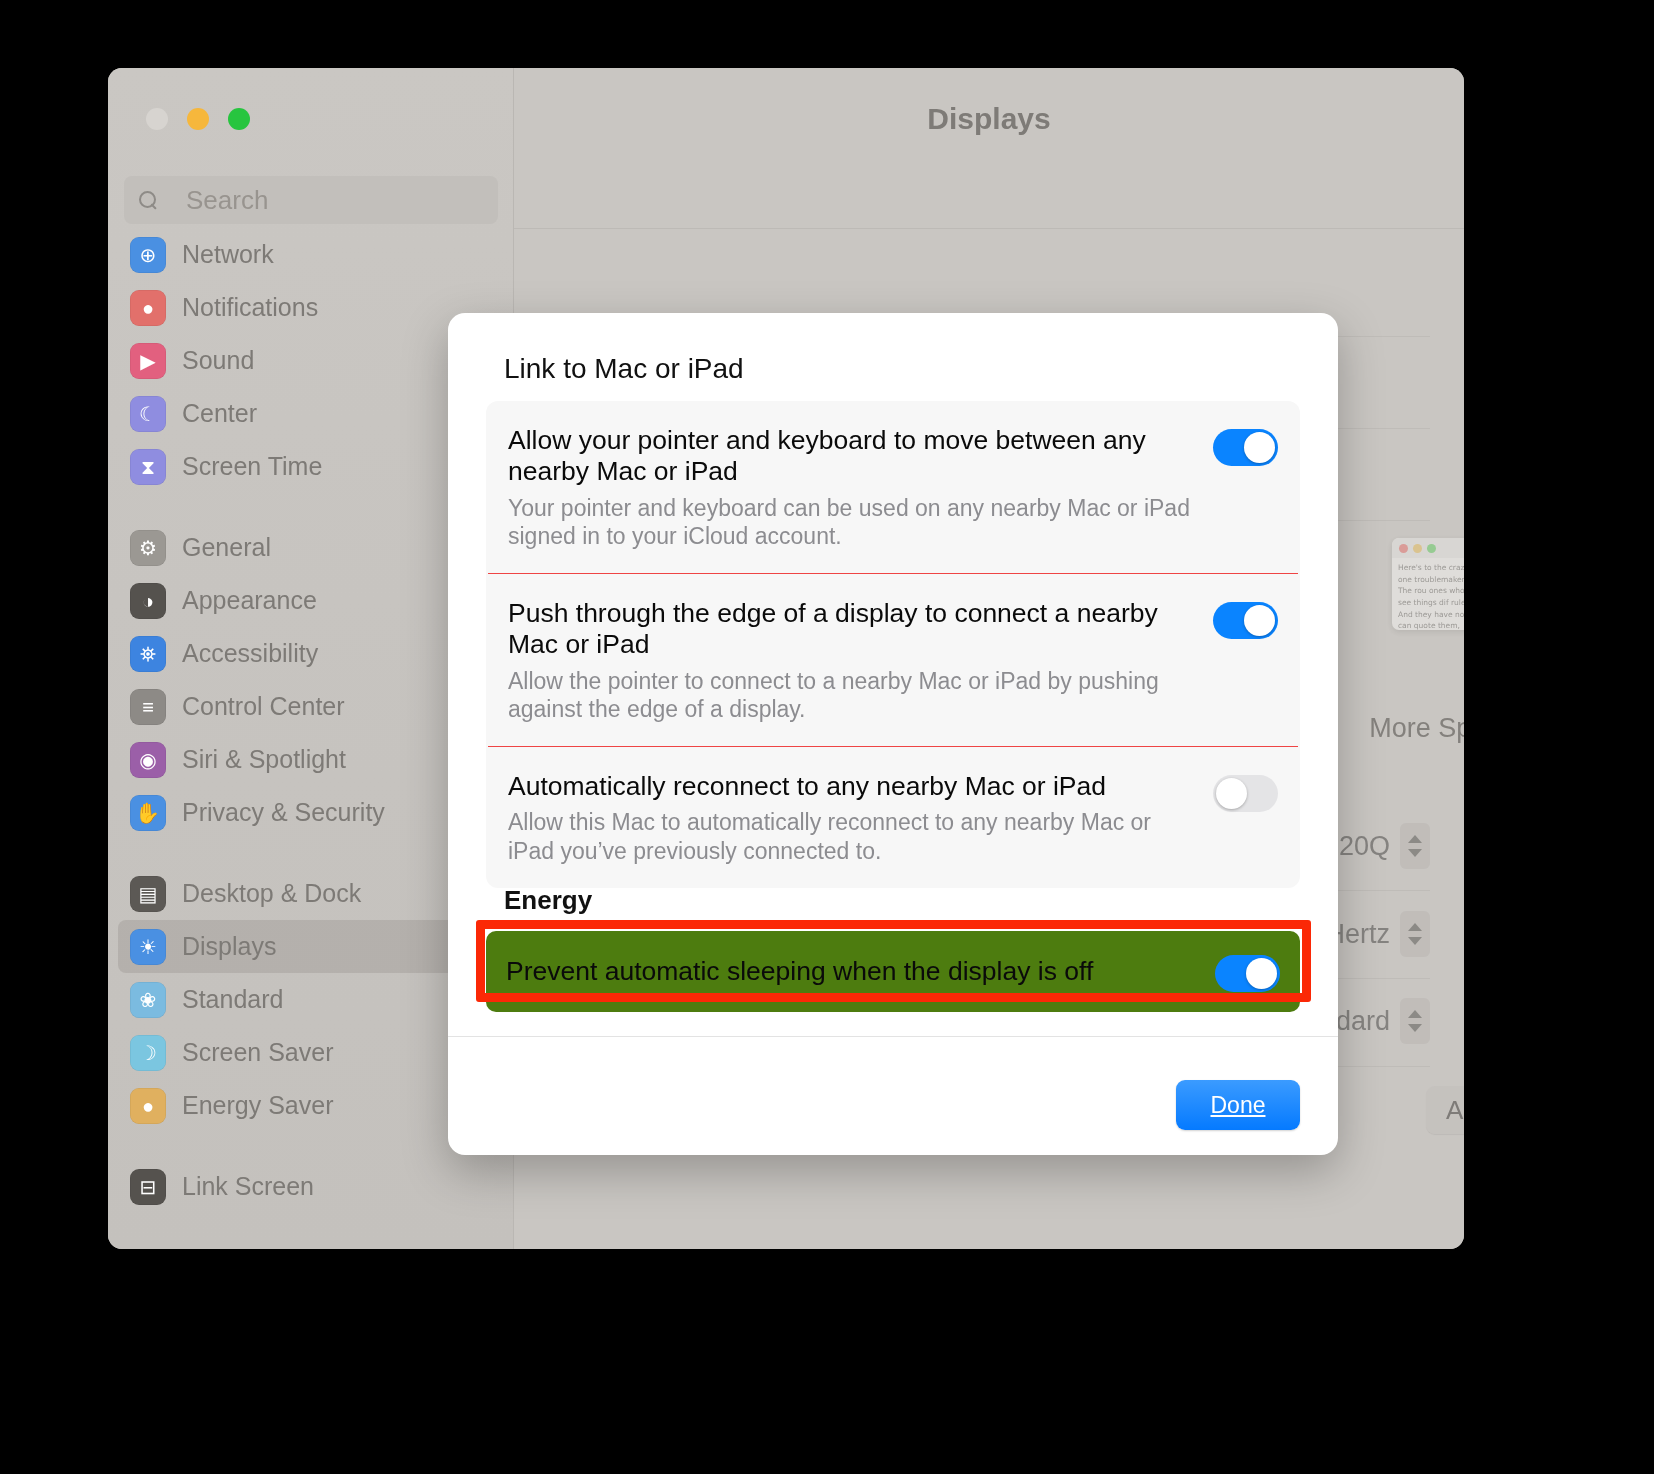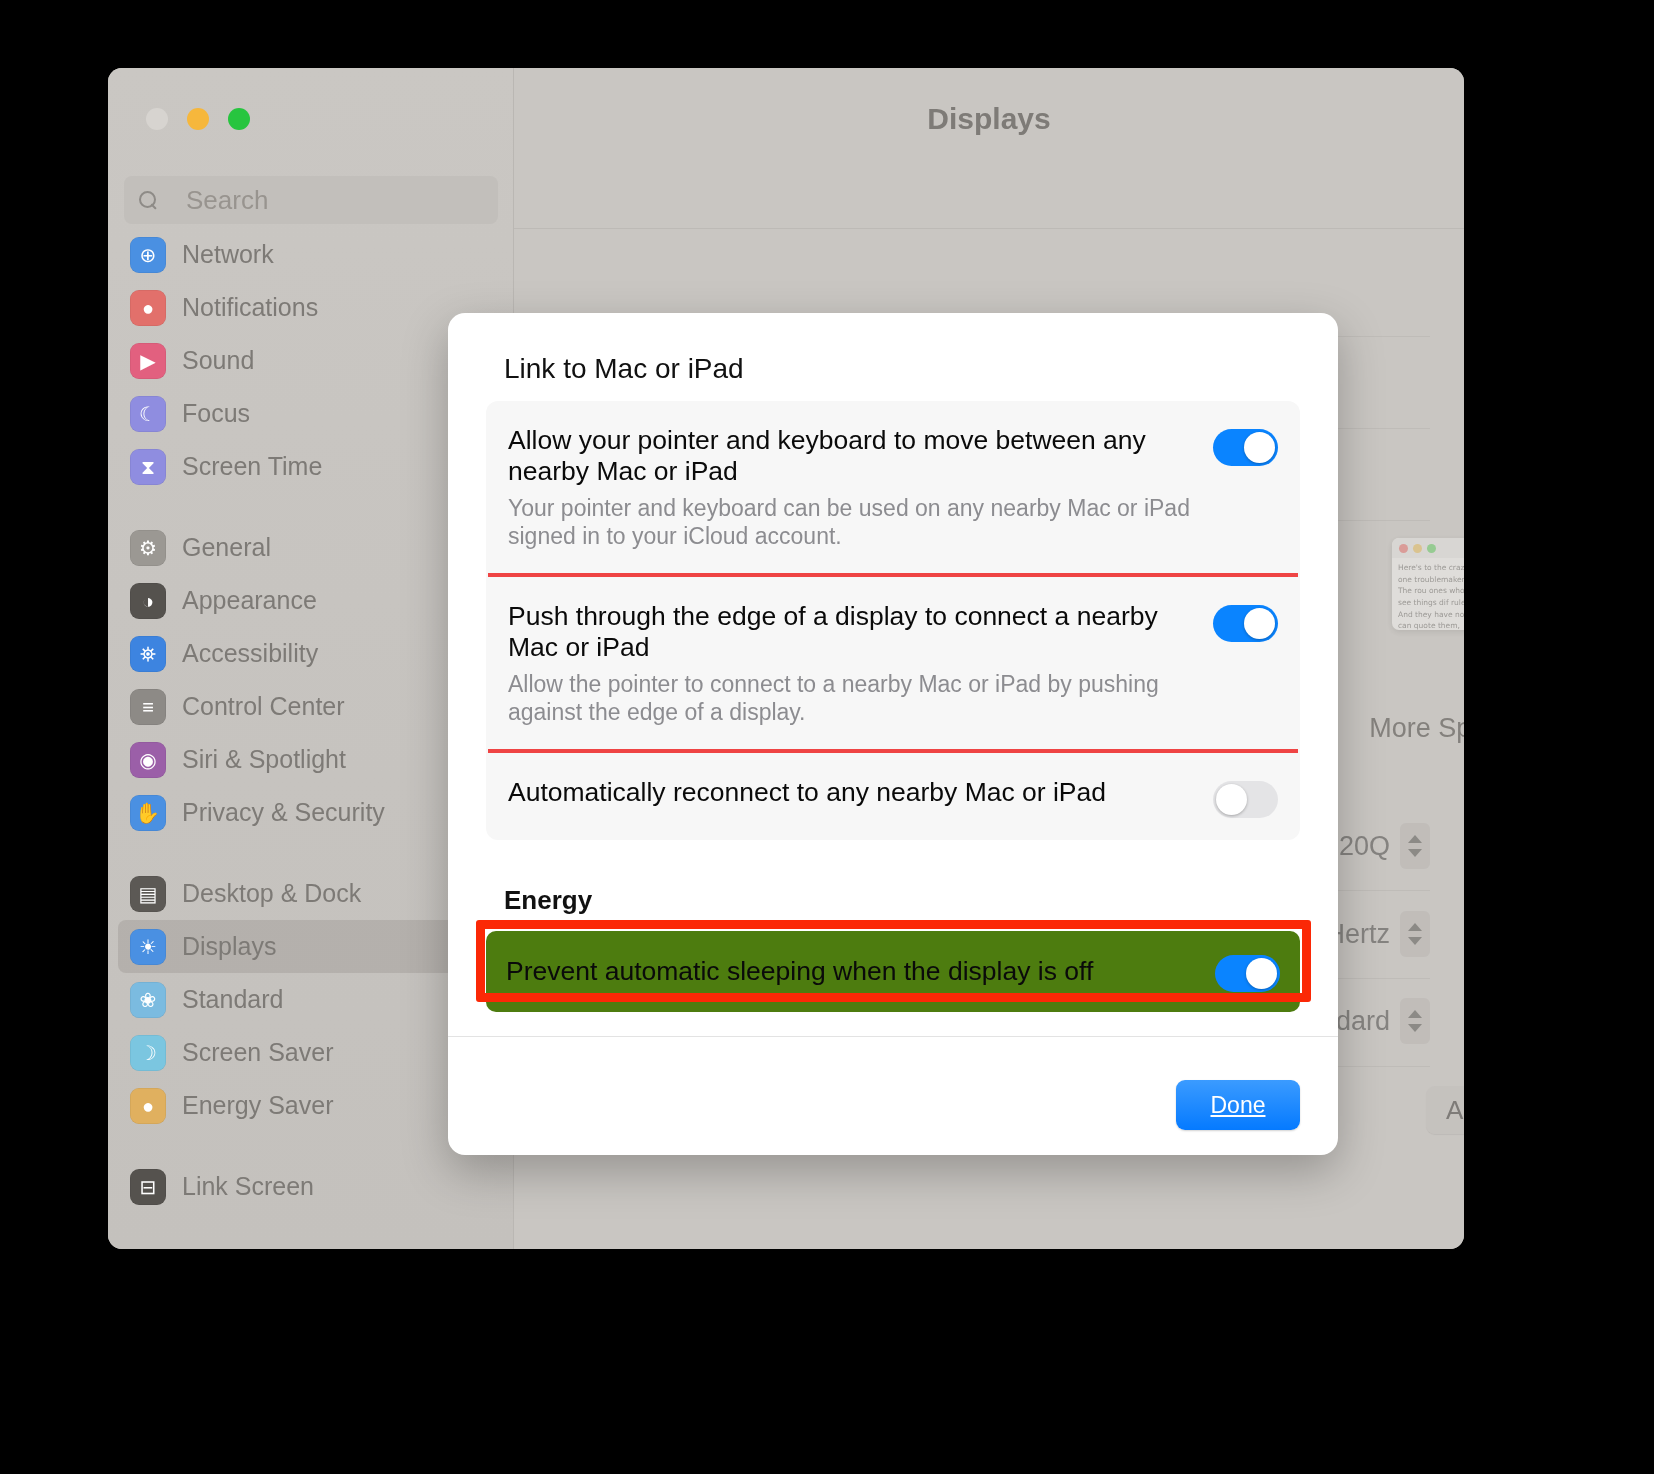--- a/index.html
+++ b/index.html
@@ -166,21 +166,21 @@
     font-size: 28px; font-weight: 400; color:#111;
   }
   #link-group {
     position:absolute; left: 38px; top: 88px;
     width: 814px;
     background: #f7f7f7;
     border-radius: 12px;
     padding: 0 2px;
   }
   .lrow { padding: 24px 20px 22px 20px; display:flex; align-items:flex-start; }
-  .lrow + .lrow { border-top: 4px solid #ef4444; }
+  .lrow + .lrow { border-top: 1px solid #ef4444; }
   .lrow .ltext { flex: 1; padding-right: 22px; }
   .lrow .ltitle {
     font-size: 26.5px; color:#0a0a0a; line-height: 1.18;
   }
   .lrow .ldesc {
     margin-top: 6px;
     font-size: 23px; color:#8c8c90; line-height: 1.25;
   }
   .toggle {
     flex:none; width: 65px; height: 37px; border-radius: 19px;
@@ -256,21 +256,21 @@
         <div class="side-item">
           <span class="sicon" style="background: rgb(226, 112, 107);">●</span>
           <span class="slabel">Notifications</span>
         </div>
         <div class="side-item">
           <span class="sicon" style="background: rgb(226, 96, 127);">▶</span>
           <span class="slabel">Sound</span>
         </div>
         <div class="side-item">
           <span class="sicon" style="background: rgb(143, 141, 224);">☾</span>
-          <span class="slabel">Focus</span>
+          <span class="slabel">Center</span>
         </div>
         <div class="side-item">
           <span class="sicon" style="background: rgb(143, 141, 224);">⧗</span>
           <span class="slabel">Screen Time</span>
         </div>
         <div class="side-gap"></div>
         <div class="side-item">
           <span class="sicon" style="background: rgb(155, 152, 147);">⚙</span>
           <span class="slabel">General</span>
         </div>
@@ -391,20 +391,21 @@
             <div class="ltitle">Push through the edge of a display to connect a nearby Mac or iPad</div>
             <div class="ldesc">Allow the pointer to connect to a nearby Mac or iPad by pushing against the edge of a display.</div>
           </div>
           <div class="toggle on">
             <span class="knob"></span>
           </div>
         </div>
         <div class="lrow">
           <div class="ltext">
             <div class="ltitle">Automatically reconnect to any nearby Mac or iPad</div>
+            <div class="ldesc">Allow this Mac to automatically reconnect to any nearby Mac or iPad you’ve previously connected to.</div>
           </div>
           <div class="toggle">
             <span class="knob"></span>
           </div>
         </div>
       </div>
 
     <div id="energy-title">Energy</div>
 
     <div id="energy-group">

